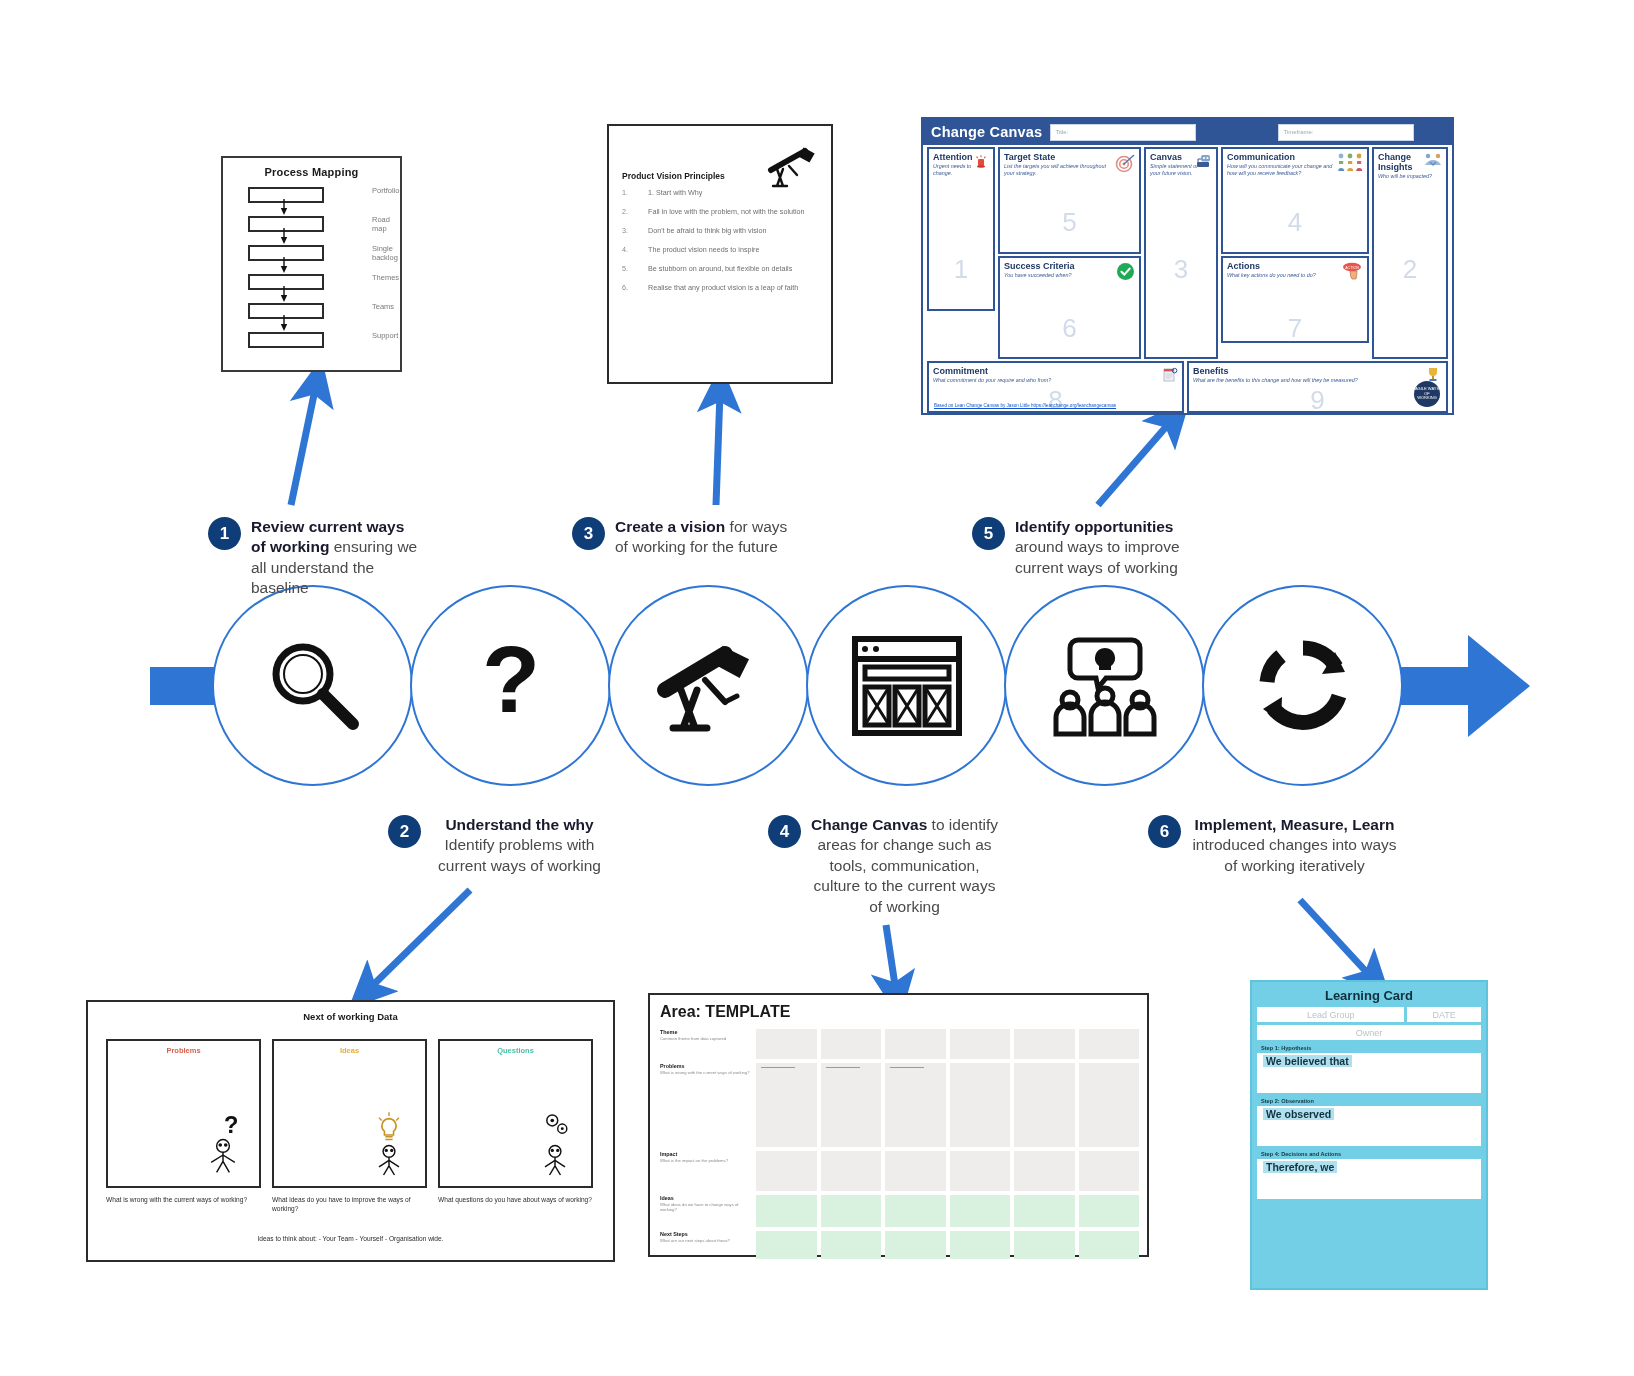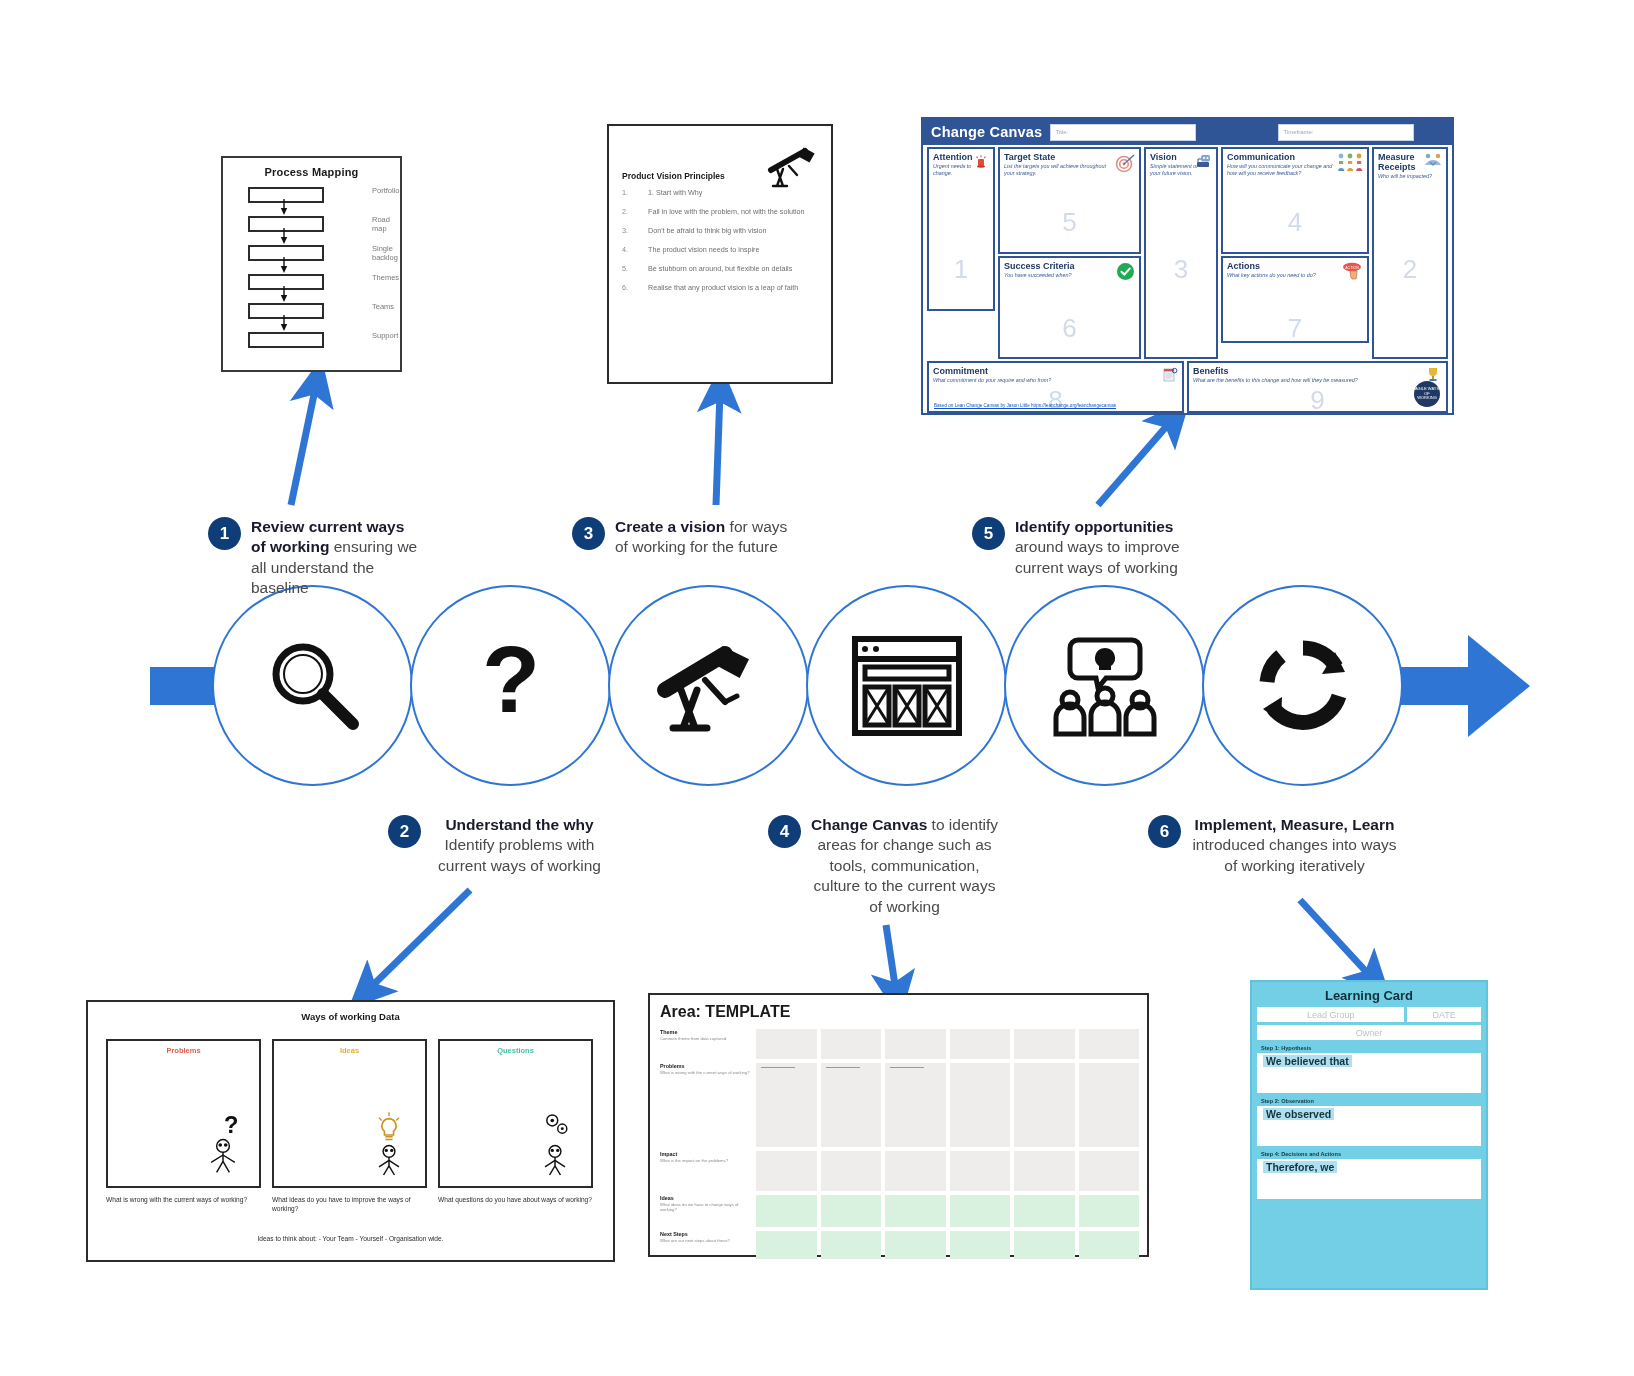--- a/index.html
+++ b/index.html
@@ -224,21 +224,21 @@
       <div class="c-t">Success Criteria</div>
       <div class="c-s">You have succeeded when?</div>
       <div class="c-num" style="top:55px;">6</div>
       <svg class="cc-icon" width="19" height="19" viewBox="0 0 19 19">
         <circle cx="9.5" cy="9.5" r="8.5" fill="#1faa55"></circle>
           <path d="M5.4 9.8 L8.3 12.6 L13.7 6.6" stroke="#fff" stroke-width="2.1" fill="none" stroke-linecap="round"></path>
       </svg>
     </div>
 
     <div class="cell" style="left:221px;top:2px;width:74px;height:212px;">
-      <div class="c-t">Vision</div>
+      <div class="c-t">Canvas</div>
       <div class="c-s">Simple statement of your future vision.</div>
       <div class="c-num" style="top:105px;">3</div>
       <svg class="cc-icon" width="17" height="16" viewBox="0 0 17 16">
         <rect x="6" y="2" width="9" height="6.5" rx="2" fill="#7fa6cf"></rect>
           <circle cx="9" cy="5" r="1.1" fill="#fff"></circle>
           <circle cx="12.4" cy="5" r="1.1" fill="#fff"></circle>
         <rect x="2" y="9" width="12" height="5" rx="1" fill="#3b5a96"></rect>
           <path d="M3 9V6M3 6h3" stroke="#3b5a96" stroke-width="1" fill="none"></path>
       </svg>
     </div>
@@ -271,21 +271,21 @@
       <div class="c-s">What key actions do you need to do?</div>
       <div class="c-num" style="top:55px;">7</div>
       <svg class="cc-icon" width="22" height="18" viewBox="0 0 22 18">
         <ellipse cx="11" cy="5" rx="9" ry="4.2" fill="#e8554a"></ellipse>
           <text x="11" y="6.8" font-size="3.6" fill="#fff" text-anchor="middle" font-family="Liberation Sans">ACTION</text>
         <path d="M9 9 q0 6 2 8 h4 q1-4 1-8z" fill="#f0b07d" stroke="#b5764a" stroke-width=".7"></path>
       </svg>
     </div>
 
     <div class="cell" style="left:449px;top:2px;width:76px;height:212px;">
-      <div class="c-t" style="width:52%;">Measure Receipts</div>
+      <div class="c-t" style="width:52%;">Change Insights</div>
       <div class="c-s">Who will be impacted?</div>
       <div class="c-num" style="top:105px;">2</div>
       <svg class="cc-icon" width="18" height="15" viewBox="0 0 18 15">
         <circle cx="4" cy="3" r="2.2" fill="#7fa6cf"></circle>
           <circle cx="14" cy="3" r="2.2" fill="#d9a05b"></circle>
         <path d="M1 12 q3-5 8-5 t8 5z" fill="#9db9d8"></path>
           <path d="M6 9 l3 3 3-3" stroke="#5f8fc2" stroke-width="1.3" fill="none"></path>
       </svg>
     </div>
 
@@ -427,21 +427,21 @@
 </div>
 
 <div class="steplabel center" style="left:1148px;top:815px;width:250px;">
   <div class="stepnum">6</div>
   <div class="steptext">
     <b>Implement, Measure, Learn</b><br><span>introduced changes into ways of working iteratively</span>
   </div>
 </div>
 
 <div class="abs" id="wow-card">
-  <div id="wow-title">Ways of working Data</div>
+  <div id="wow-title">Next of working Data</div>
   <div id="wow-cols">
       <div class="wow-col" style="left: 18px;">
         <div class="wow-box">
           <div class="wow-h" style="color: rgb(217, 96, 79);">Problems</div>
           <svg class="wow-fig" width="60" height="78" viewBox="0 0 66 78">
             <text x="34" y="26" font-size="26" font-weight="bold" fill="#111" font-family="Liberation Sans">?</text>
             <circle cx="33" cy="40" r="7" fill="none" stroke="#111" stroke-width="1.6"></circle>
             <circle cx="30" cy="39" r="2" fill="#111"></circle>
             <circle cx="36" cy="39" r="2" fill="#111"></circle>
             <path d="M33 47 v10 M33 50 l-13 8 M33 50 l13 8 M33 57 l-7 12 M33 57 l7 12" stroke="#111" stroke-width="1.6" fill="none"></path>

